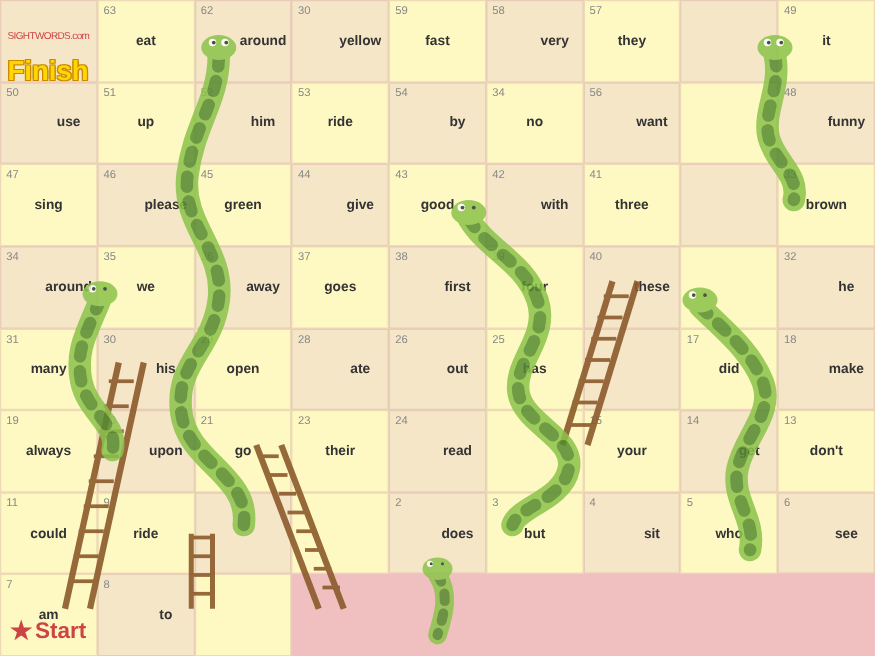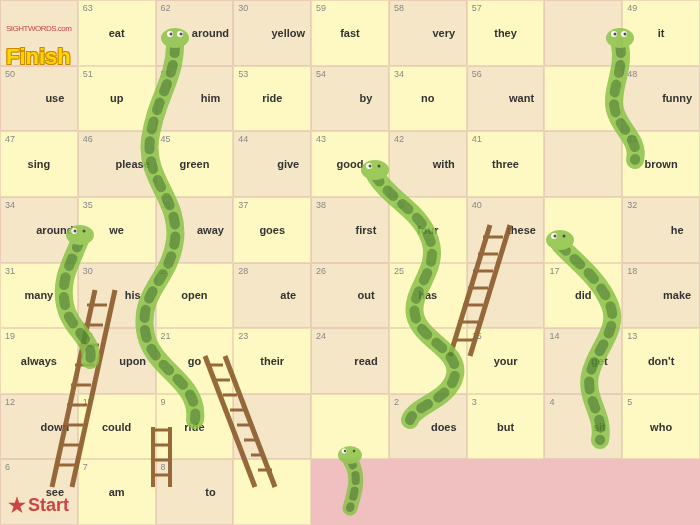--- a/index.html
+++ b/index.html
@@ -291,24 +291,20 @@
         <span class="cell-number">15</span>
         <span class="cell-word">your</span>
       </div>
       <div class="cell cell-cream">
         <span class="cell-number">14</span>
         <span class="cell-word">get</span>
       </div>
       <div class="cell cell-pink">
         <span class="cell-number">13</span>
         <span class="cell-word">don't</span>
-      </div>
-      <div class="cell cell-cream">
-        <span class="cell-number">12</span>
-        <span class="cell-word">down</span>
       </div>
       <div class="cell cell-pink">
         <span class="cell-number">11</span>
         <span class="cell-word">could</span>
       </div>
       <div class="cell cell-pink">
         <span class="cell-number">9</span>
         <span class="cell-word">ride</span>
       </div>
       <div class="cell cell-cream"></div>

